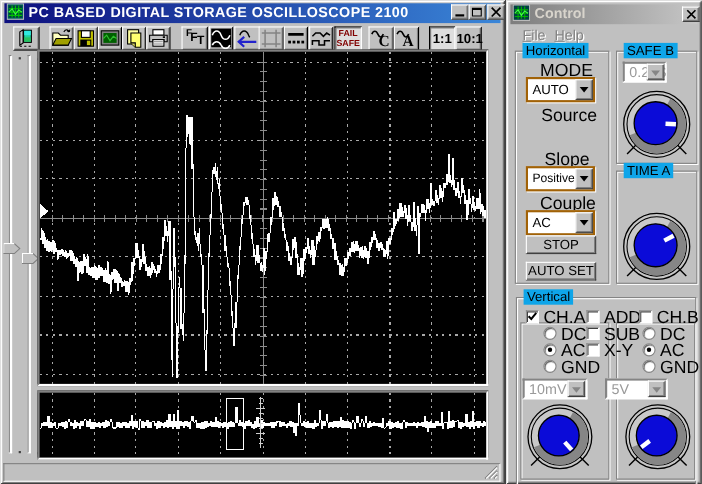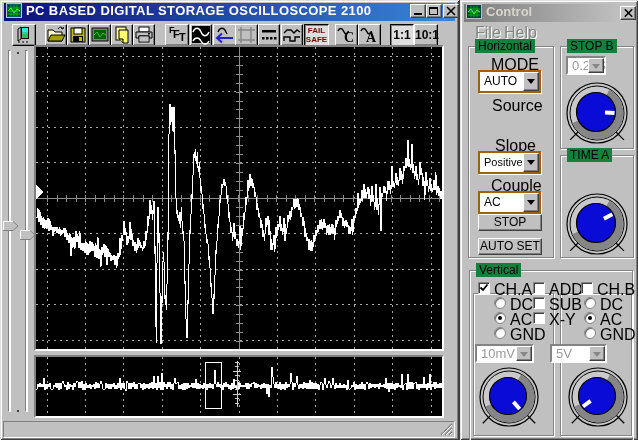--- a/index.html
+++ b/index.html
@@ -1,38 +1,38 @@
 <!DOCTYPE html>
 <html><head><meta charset="utf-8"><style>
 *{margin:0;padding:0;box-sizing:border-box}
 body{width:638px;height:440px;overflow:hidden;background:#404040;font-family:"Liberation Sans",sans-serif;position:relative;-webkit-font-smoothing:antialiased}
 .win{position:absolute;background:#c0c0c0;box-shadow:inset 1px 1px 0 #dfdfdf,inset -1px -1px 0 #404040,inset 2px 2px 0 #fff,inset -2px -2px 0 #808080}
 .tb{position:absolute;height:18px;display:flex;align-items:flex-start}
 .tbtn{position:absolute;width:16px;height:14px;background:#c0c0c0;border:1px solid;border-color:#fff #404040 #404040 #fff;box-shadow:inset -1px -1px 0 #808080;font:bold 10px "Liberation Sans",sans-serif;text-align:center;line-height:12px}
 .btn{position:absolute;top:24px;height:22px;background:#c0c0c0;border:1px solid;border-color:#fff #000 #000 #fff;box-shadow:inset -1px -1px 0 #808080}
 .btn.pr{border-color:#000 #fff #fff #000;box-shadow:inset 1px 1px 0 #808080;background:#dedede}
 .gb{position:absolute;border:1px solid #848484;box-shadow:inset 1px 1px 0 #fff,1px 1px 0 #fff}
-.gb>span{position:absolute;top:-8px;left:6px;background:#15803d;padding:0 3px;font-size:12px;color:#000;line-height:14px}
+.gb>span{position:absolute;top:-8px;left:6px;background:#0ea5e9;padding:0 3px;font-size:12px;color:#000;line-height:14px}
 .lbl{position:absolute;font-size:16px;color:#000}
 .combo{position:absolute;height:23px;background:#fff;border:2px solid #a16207;box-shadow:1px 1px 0 #fff}
 .combo .t{position:absolute;left:4px;top:2px;font-size:12px}
 .combo .ab{position:absolute;right:0;top:0;bottom:0;width:16px;background:#c0c0c0;border:1px solid;border-color:#fff #404040 #404040 #fff;box-shadow:inset -1px -1px 0 #808080}
 .dcombo{position:absolute;height:19px;background:#fff;border:2px solid;border-color:#848484 #fff #fff #848484}
 .dcombo .t{position:absolute;left:4px;top:0px;font-size:13px;color:#9a9a9a}
 .dcombo .ab{position:absolute;right:0;top:0;bottom:0;width:16px;background:#c0c0c0;border:1px solid;border-color:#fff #404040 #404040 #fff;box-shadow:inset -1px -1px 0 #808080}
 .arr{position:absolute;left:3px;top:6px;width:0;height:0;border-left:4px solid transparent;border-right:4px solid transparent;border-top:5px solid #000}
 .darr{position:absolute;left:3px;top:5px;width:0;height:0;border-left:4px solid transparent;border-right:4px solid transparent;border-top:5px solid #868686}
 .pbtn{position:absolute;background:#c0c0c0;border:1px solid;border-color:#fff #404040 #404040 #fff;box-shadow:inset -1px -1px 0 #808080;font-size:12px;text-align:center;color:#000;white-space:nowrap}
 .cb{position:absolute;width:12px;height:12px;background:#fff;border:1px solid;border-color:#848484 #fff #fff #848484;box-shadow:inset 1px 1px 0 #404040}
 .cb svg{display:block;margin:0 0 0 0}
 .rd{position:absolute;width:12px;height:12px;background:#fff;border-radius:50%;border:1px solid #848484;box-shadow:inset 1px 1px 1px #606060}
 .rd.on::after{content:"";position:absolute;left:3px;top:3px;width:4px;height:4px;border-radius:50%;background:#000}
 .g{stroke:#a8a8a8;stroke-width:1;stroke-dasharray:2 4}
 .c{stroke:#8c8c8c;stroke-width:1}
-.mi{font-size:16px;color:#848484;text-shadow:1px 1px 0 #fff;position:absolute;top:0}
+.mi{font-size:13px;color:#848484;text-shadow:1px 1px 0 #fff;position:absolute;top:0}
 .mi u{text-decoration:underline}
 </style></head><body>
 
 <div class="win" style="left:0;top:0;width:459px;height:440px">
  <div class="tb" style="left:4px;top:3px;width:451px;background:linear-gradient(90deg,#0d0f7e,#3a86d8)">
   <svg style="margin-left:2px" width="16" height="16" viewBox="0 0 16 16">
    <rect x="0" y="0" width="16" height="15" fill="#c0c0c0"></rect>
    <rect x="1" y="1" width="14" height="13" fill="#006060"></rect>
    <rect x="2" y="2" width="12" height="11" fill="#004040"></rect>
    <path d="M2 5 H14 M2 8 H14 M2 11 H14 M5 2 V13 M8 2 V13 M11 2 V13" stroke="#00c000" stroke-width="1"></path>
@@ -335,21 +335,21 @@
  <div class="combo" style="left:18px;top:191px;width:63px">
       <div class="t">AC</div>
       <div class="ab">
         <div class="arr"></div>
       </div>
     </div>
  <div class="pbtn" style="left:18px;top:214px;width:64px;height:17px;line-height:15px">STOP</div>
  <div class="pbtn" style="left:18px;top:238px;width:64px;height:17px;line-height:15px">AUTO SET</div>
 
  <div class="gb" style="left:100px;top:46px;width:74px;height:103px">
-      <span>STOP B</span>
+      <span>SAFE B</span>
     </div>
  <div class="dcombo" style="left:106px;top:56px;width:40px">
       <div class="t">0.2uS</div>
       <div class="ab">
         <div class="darr"></div>
       </div>
     </div>
  <svg style="position:absolute;left:101px;top:77px" width="72" height="72" viewBox="0 0 72 72">
       <circle cx="36" cy="36" r="30" fill="#c6c6c6" stroke="#000" stroke-width="1.2"></circle>
       <circle cx="36" cy="36" r="27" fill="#c9c9c9" stroke="#000" stroke-width="1"></circle>

